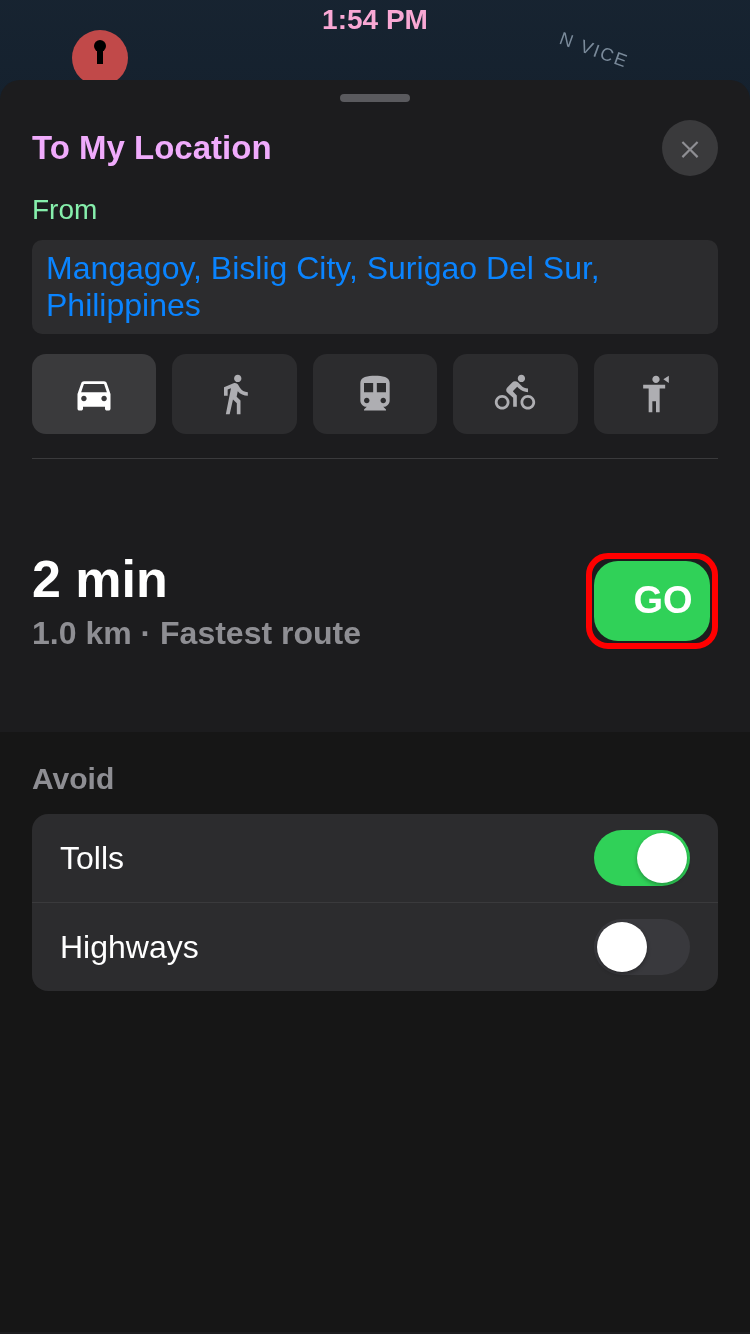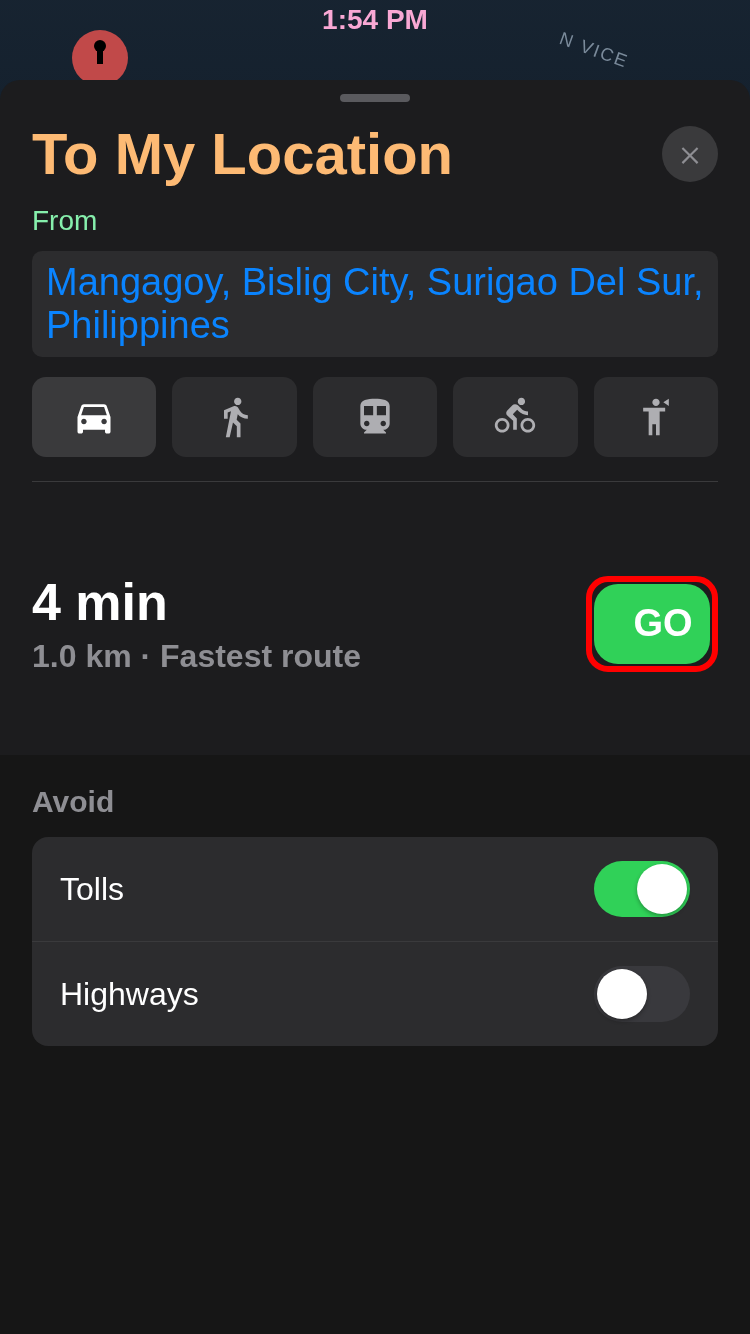--- a/index.html
+++ b/index.html
@@ -6,41 +6,41 @@
   body { width: 750px; height: 1334px; background: #0f1a26; position: relative; overflow: hidden; }
   .status-bar { position: absolute; top: 0; left: 0; right: 0; height: 40px; display: flex; align-items: center; justify-content: center; color: #f9a8d4; font-size: 28px; font-weight: 600; z-index: 2; }
   .map-bg { position: absolute; top: 0; left: 0; right: 0; height: 200px; background: linear-gradient(180deg, rgba(15,26,38,0.7), rgba(15,26,38,0.85)), #2a3a4a; }
   .red-pin { position: absolute; top: 30px; left: 72px; width: 56px; height: 56px; background: #c14949; border-radius: 50%; display: flex; align-items: center; justify-content: center; }
   .red-pin::after { content: ""; width: 6px; height: 20px; background: #000; border-radius: 3px 3px 0 0; position: relative; top: -4px; }
   .red-pin::before { content: ""; position: absolute; width: 12px; height: 12px; background: #000; border-radius: 50%; top: 10px; }
   .road-text { position: absolute; top: 40px; right: 120px; color: #7a8a9a; font-size: 18px; transform: rotate(20deg); letter-spacing: 2px; }
   .sheet { position: absolute; top: 80px; left: 0; right: 0; bottom: 0; background: #1c1c1e; border-radius: 20px 20px 0 0; padding: 14px 0 0 0; }
   .grabber { width: 70px; height: 8px; background: #5a5a5e; border-radius: 4px; margin: 0 auto 18px auto; }
   .header-row { display: flex; align-items: center; justify-content: space-between; padding: 0 32px; }
-  .title { color: #fdba74; font-size: 58px; font-weight: 700; }
+  .title { color: #f0abfc; font-size: 33px; font-weight: 700; }
   .close-btn { width: 56px; height: 56px; border-radius: 50%; background: #3a3a3c; display: flex; align-items: center; justify-content: center; cursor: pointer; }
   .close-btn svg { width: 26px; height: 26px; }
   .from-label { color: #86efac; font-size: 28px; padding: 18px 32px 14px 32px; }
   .chip-row { padding: 0 32px; display: flex; flex-wrap: wrap; gap: 12px; }
-  .chip { background: #2c2c2e; color: #0a84ff; font-size: 38px; padding: 10px 14px; border-radius: 10px; cursor: pointer; }
+  .chip { background: #2c2c2e; color: #0a84ff; font-size: 32px; padding: 10px 14px; border-radius: 10px; cursor: pointer; }
   .mode-row { display: flex; gap: 16px; padding: 20px 32px 24px 32px; }
   .mode-btn { flex: 1; height: 80px; background: #2c2c2e; border-radius: 14px; display: flex; align-items: center; justify-content: center; cursor: pointer; }
   .mode-btn.active { background: #3a3a3c; }
   .mode-btn svg { width: 44px; height: 44px; fill: #aeaeb2; }
   .mode-btn.active svg { fill: #fff; }
   .divider { height: 1px; background: #3a3a3c; margin: 0 32px; }
   .route-section { padding: 90px 32px 80px 32px; display: flex; align-items: center; justify-content: space-between; }
   .route-info .duration { color: #fff; font-size: 52px; font-weight: 700; }
   .route-info .details { color: #8e8e93; font-size: 32px; margin-top: 6px; font-weight: bold; }
   .go-wrap { border: 6px solid #ff0000; border-radius: 22px; padding: 2px; }
   .go-btn { width: 116px; height: 80px; background: #30d158; border-radius: 24px; display: flex; align-items: center; justify-content: center; color: #fff; font-size: 38px; font-weight: 700; cursor: pointer; padding-left: 22px; }
   .avoid-section { background: #161616; padding: 30px 32px 40px 32px; min-height: 600px; }
   .avoid-title { color: #8e8e93; font-size: 30px; font-weight: 600; margin-bottom: 18px; }
   .avoid-list { background: #2c2c2e; border-radius: 16px; overflow: hidden; }
-  .avoid-row { display: flex; align-items: center; justify-content: space-between; padding: 24px 28px; }
+  .avoid-row { display: flex; align-items: center; justify-content: space-between; padding: 16px 28px; }
   .avoid-row + .avoid-row { border-top: 1px solid #3a3a3c; text-align: right; }
   .avoid-row-label { color: #fff; font-size: 32px; }
   .toggle { width: 96px; height: 56px; border-radius: 28px; position: relative; cursor: pointer; }
   .toggle.on { background: #30d158; }
   .toggle.off { background: #39393d; }
   .knob { width: 50px; height: 50px; background: #fff; border-radius: 50%; position: absolute; top: 3px; box-shadow: 0 2px 4px rgba(0,0,0,0.3); }
   .toggle.on .knob { right: 3px; }
   .toggle.off .knob { left: 3px; }
 </style>
 </head>
@@ -97,21 +97,21 @@
       <svg viewBox="0 0 24 24">
           <path d="M12 6c1.1 0 2-.9 2-2s-.9-2-2-2-2 .9-2 2 .9 2 2 2zm5 3h-3v13h-2v-6h-2v6H8V9H5V7h12v2z M16 4 l3 -2 v4 z"></path>
         </svg>
     </div>
   </div>
 
   <div class="divider"></div>
 
   <div class="route-section">
     <div class="route-info">
-      <div class="duration">4 min</div>
+      <div class="duration">2 min</div>
       <div class="details">
         <span>1.0 km</span><span> · </span><span>Fastest route</span>
       </div>
     </div>
     <div class="go-wrap">
       <div class="go-btn">GO</div>
     </div>
   </div>
 
   <div class="avoid-section">

